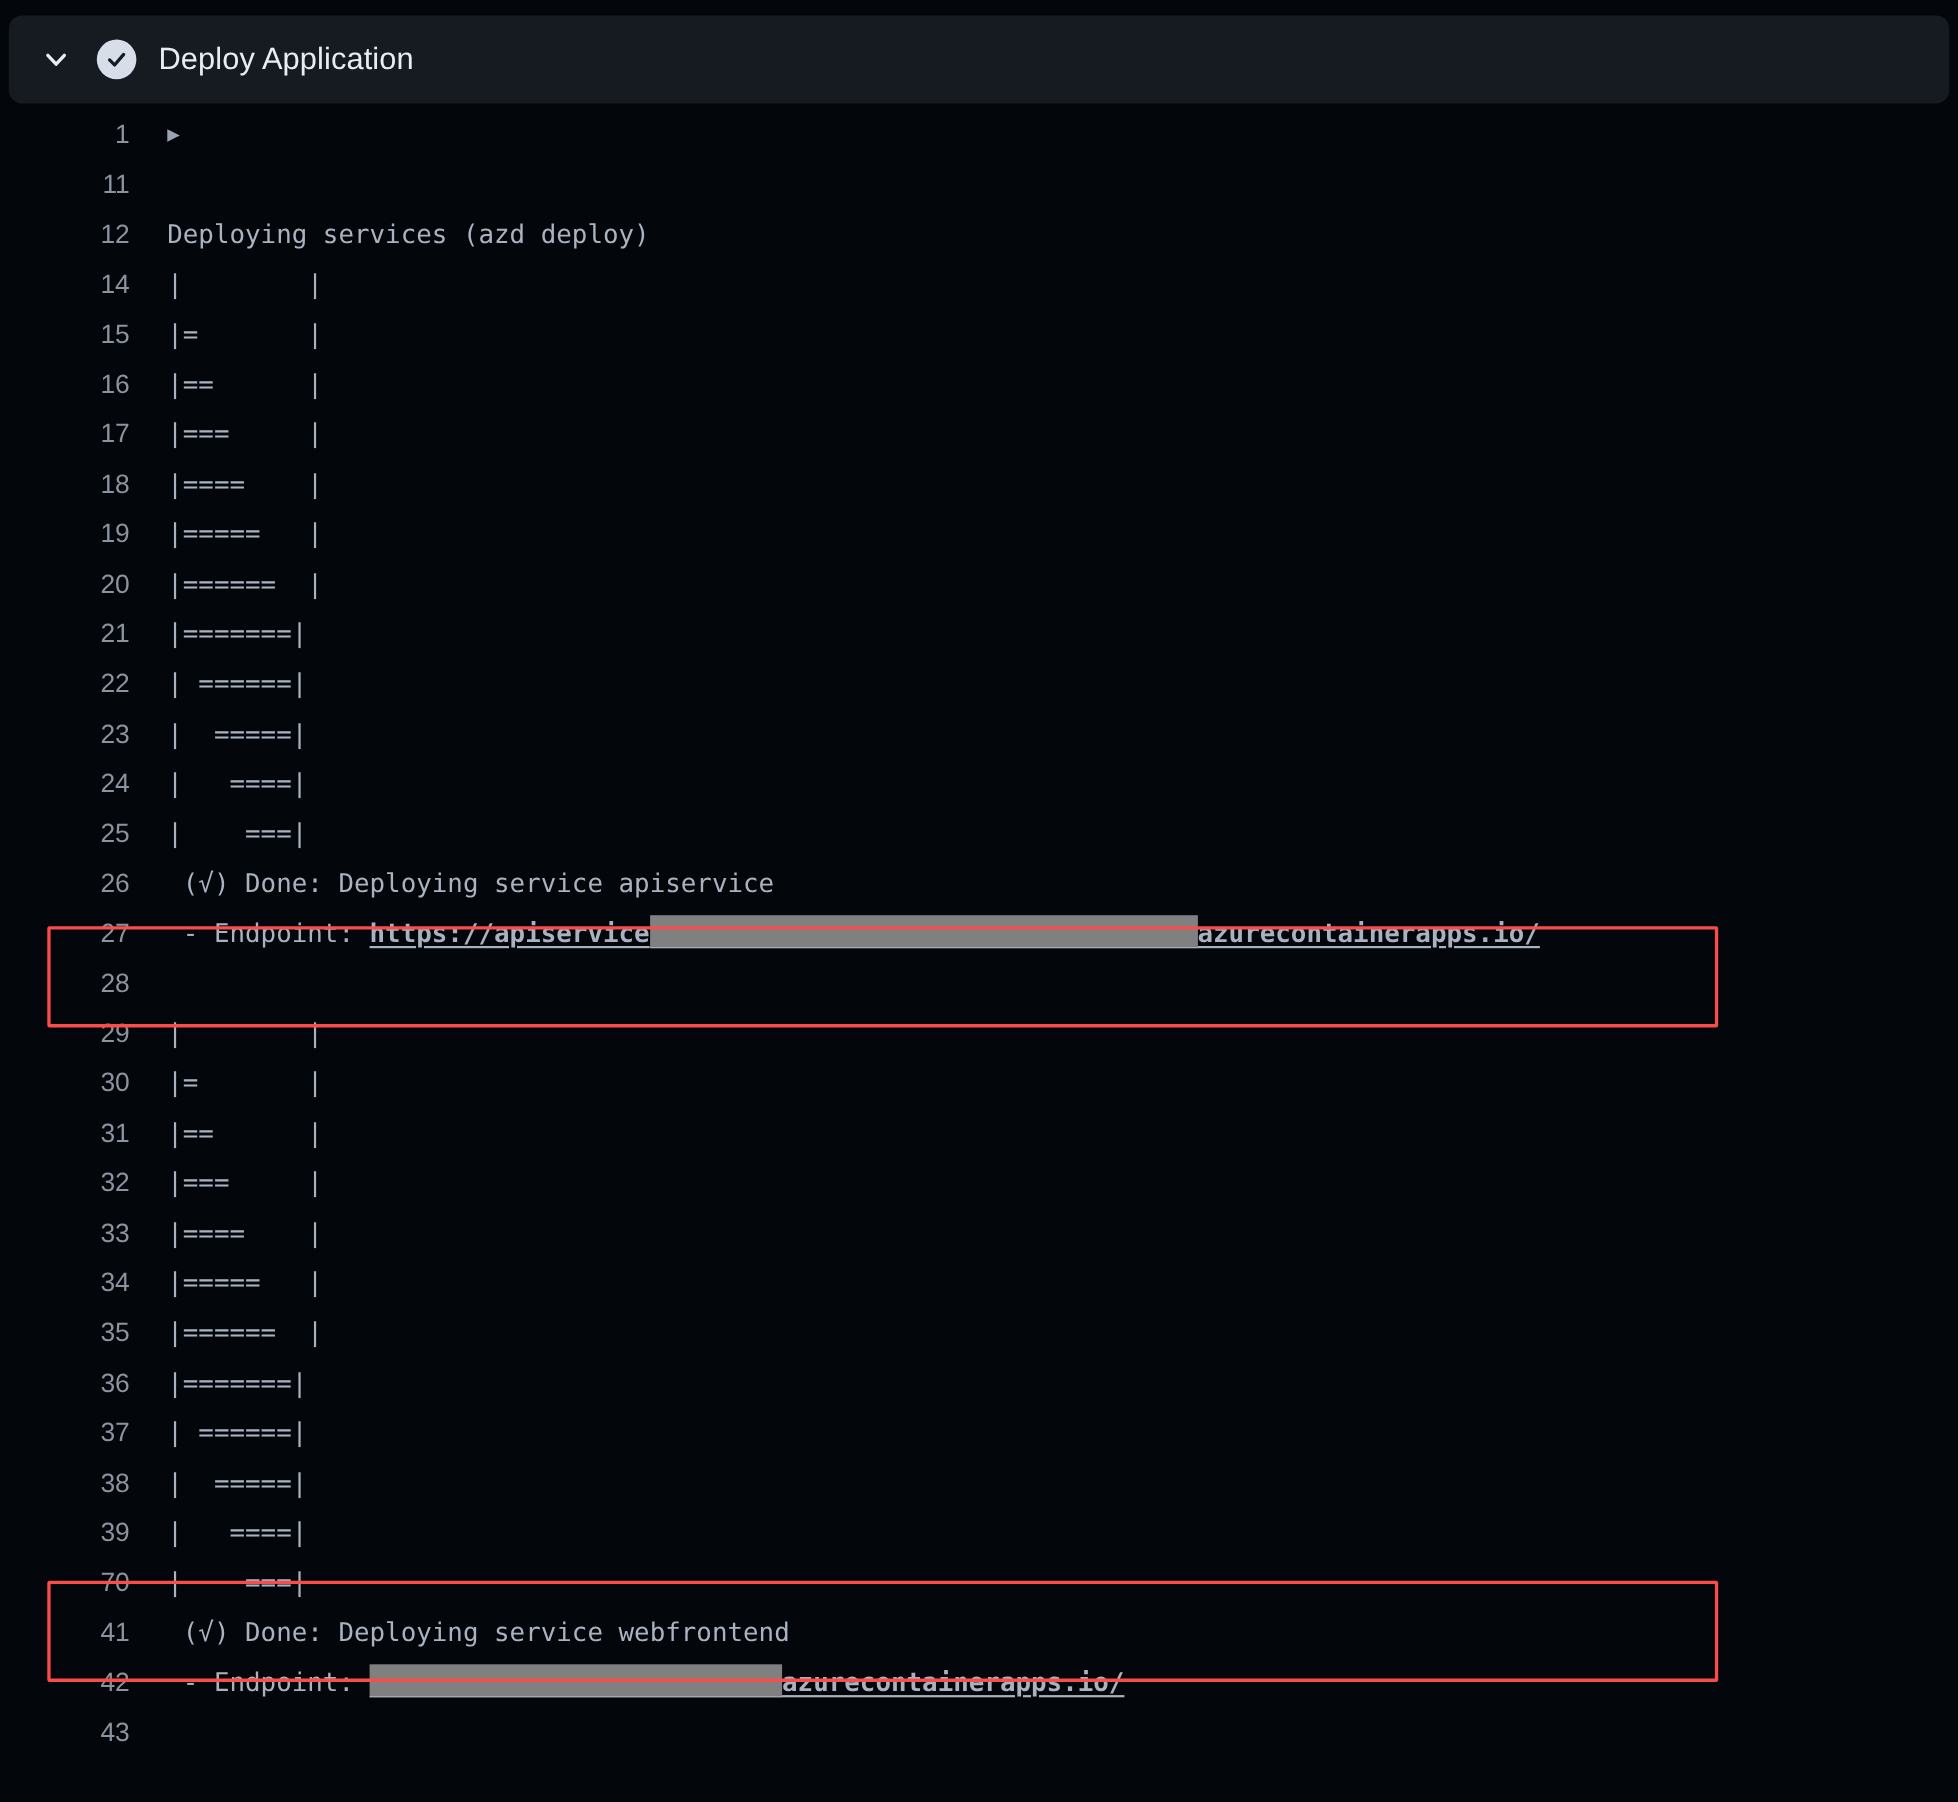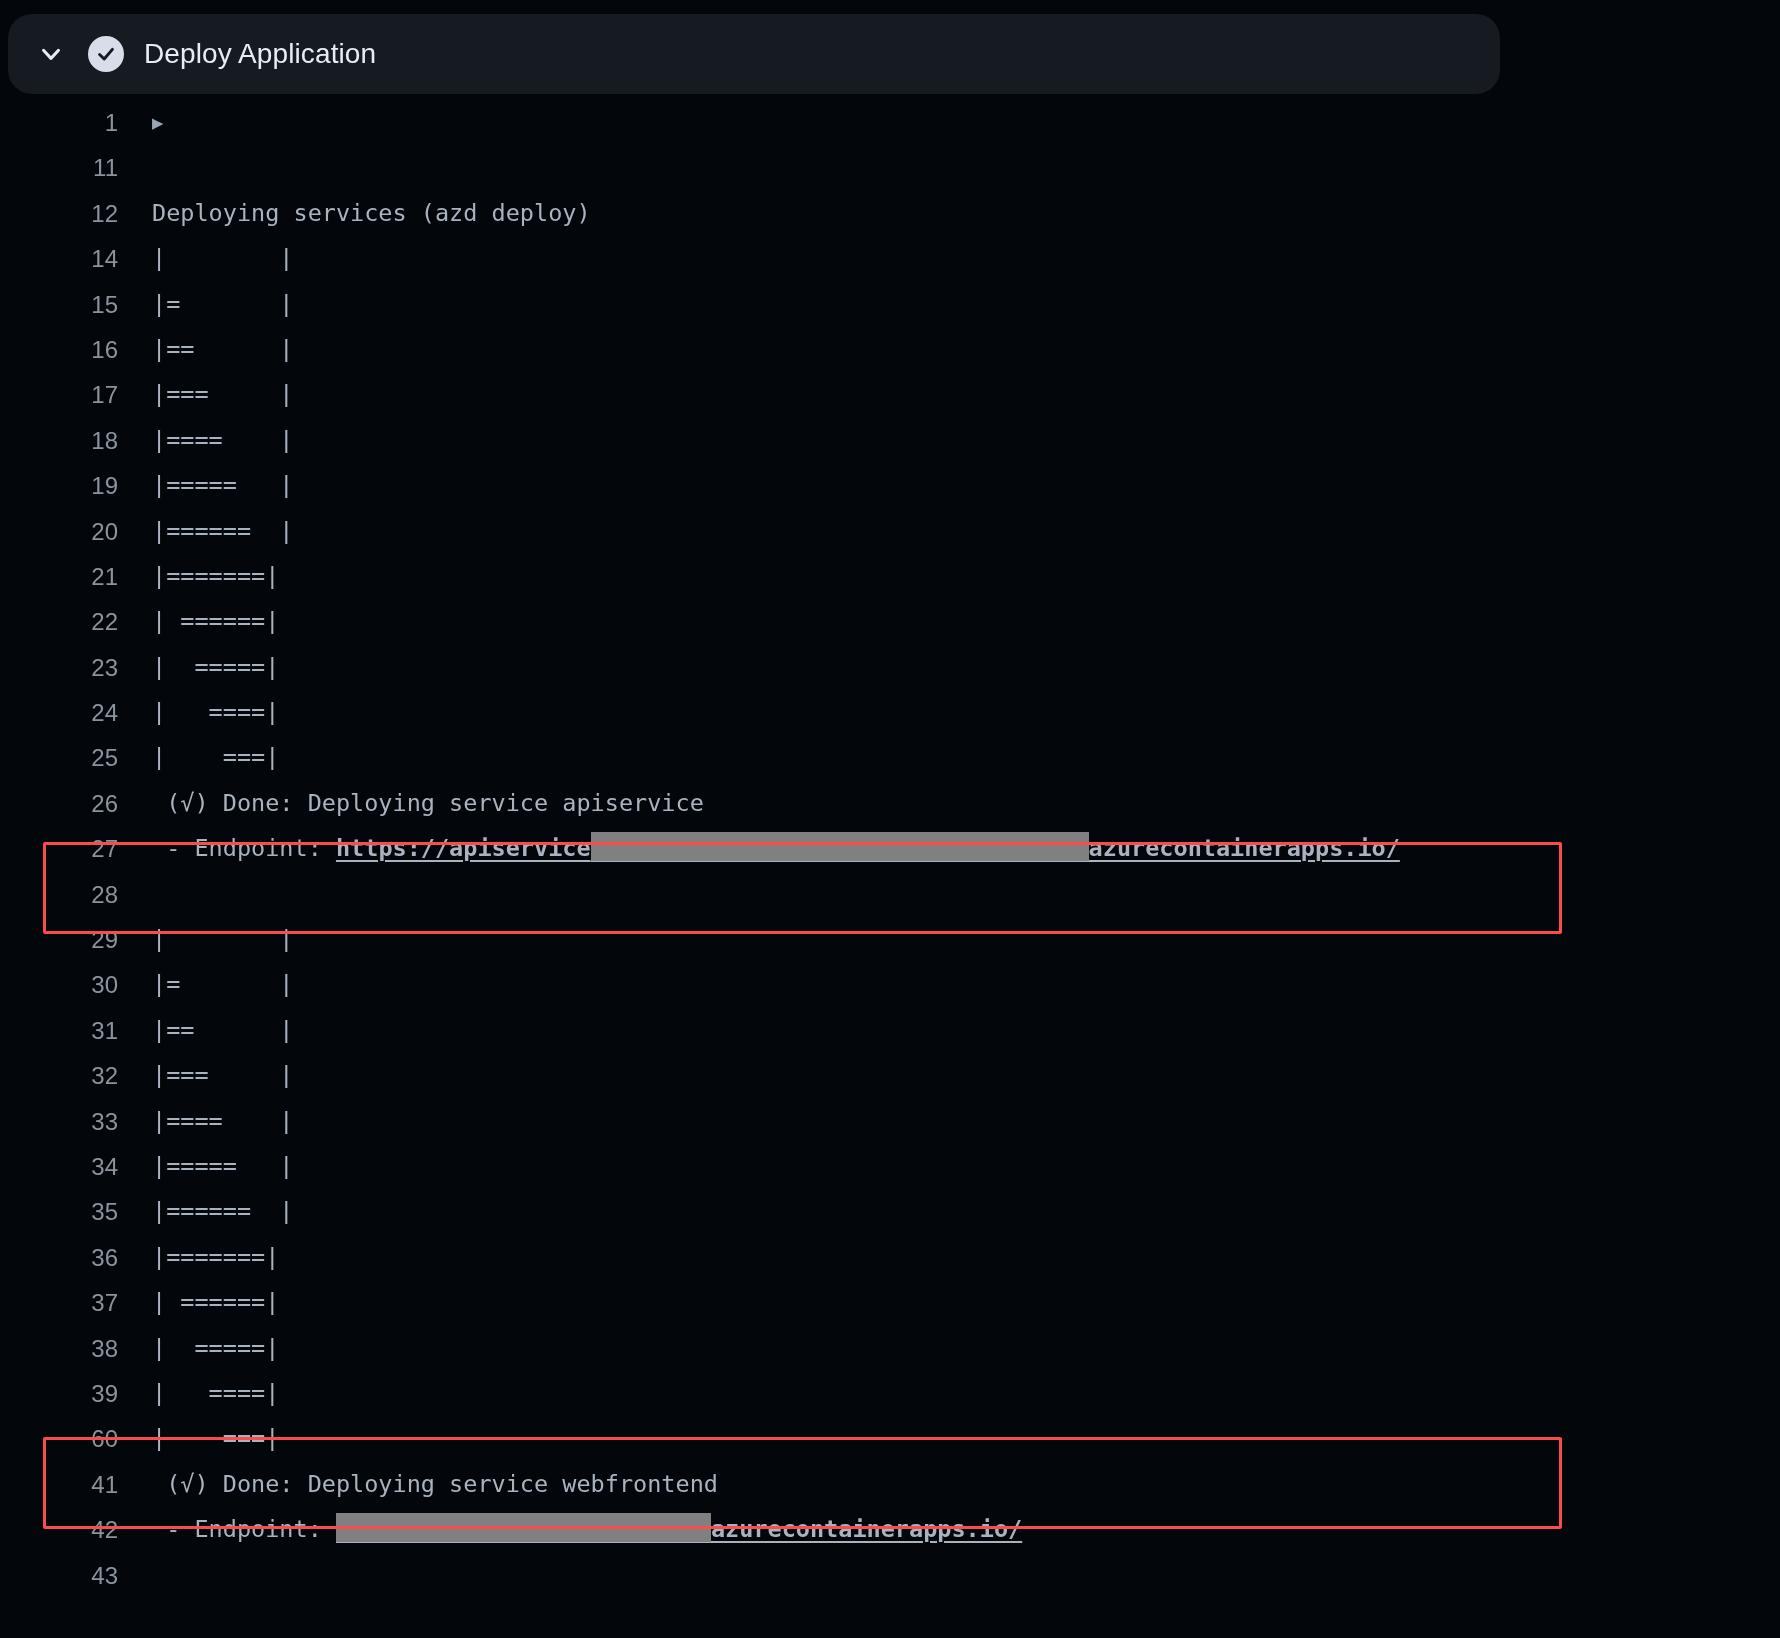--- a/index.html
+++ b/index.html
@@ -11,23 +11,23 @@
   }
   body {
     font-family: "Liberation Sans", sans-serif;
     color: #c9d1d9;
   }
 
   
   .job-header {
     position: absolute;
     left: 8px; top: 14px;
-    width: 1492px; height: 80px;
+    width: 1764px; height: 80px;
     background: #161a21;
-    border-radius: 24px;
+    border-radius: 12px;
     display: flex;
     align-items: center;
     padding-left: 26px;
     gap: 20px;
   }
   .chevron-btn {
     width: 34px; height: 34px;
     display: flex; align-items: center; justify-content: center;
     flex: 0 0 auto;
   }
@@ -164,20 +164,20 @@
       <div class="log-line"><span class="ln">30</span><span class="content"><span class="txt">|=       |</span></span></div>
       <div class="log-line"><span class="ln">31</span><span class="content"><span class="txt">|==      |</span></span></div>
       <div class="log-line"><span class="ln">32</span><span class="content"><span class="txt">|===     |</span></span></div>
       <div class="log-line"><span class="ln">33</span><span class="content"><span class="txt">|====    |</span></span></div>
       <div class="log-line"><span class="ln">34</span><span class="content"><span class="txt">|=====   |</span></span></div>
       <div class="log-line"><span class="ln">35</span><span class="content"><span class="txt">|======  |</span></span></div>
       <div class="log-line"><span class="ln">36</span><span class="content"><span class="txt">|=======|</span></span></div>
       <div class="log-line"><span class="ln">37</span><span class="content"><span class="txt">| ======|</span></span></div>
       <div class="log-line"><span class="ln">38</span><span class="content"><span class="txt">|  =====|</span></span></div>
       <div class="log-line"><span class="ln">39</span><span class="content"><span class="txt">|   ====|</span></span></div>
-      <div class="log-line"><span class="ln">60</span><span class="content"><span class="txt">|    ===|</span></span></div>
+      <div class="log-line"><span class="ln">70</span><span class="content"><span class="txt">|    ===|</span></span></div>
       <div class="log-line"><span class="ln">41</span><span class="content"><span class="txt"> (√) Done: Deploying service webfrontend</span></span></div>
       <div class="log-line"><span class="ln">42</span><span class="content"><span class="txt"> - Endpoint: </span><span class="redact" style="width: 375px;"></span><span class="link">azurecontainerapps.io/</span></span></div>
       <div class="log-line"><span class="ln">43</span><span class="content"></span></div>
     </div>
   <div class="hl-box" id="hl-box-api"></div>
   <div class="hl-box" id="hl-box-web"></div>
 </div>
 
 </body></html>

